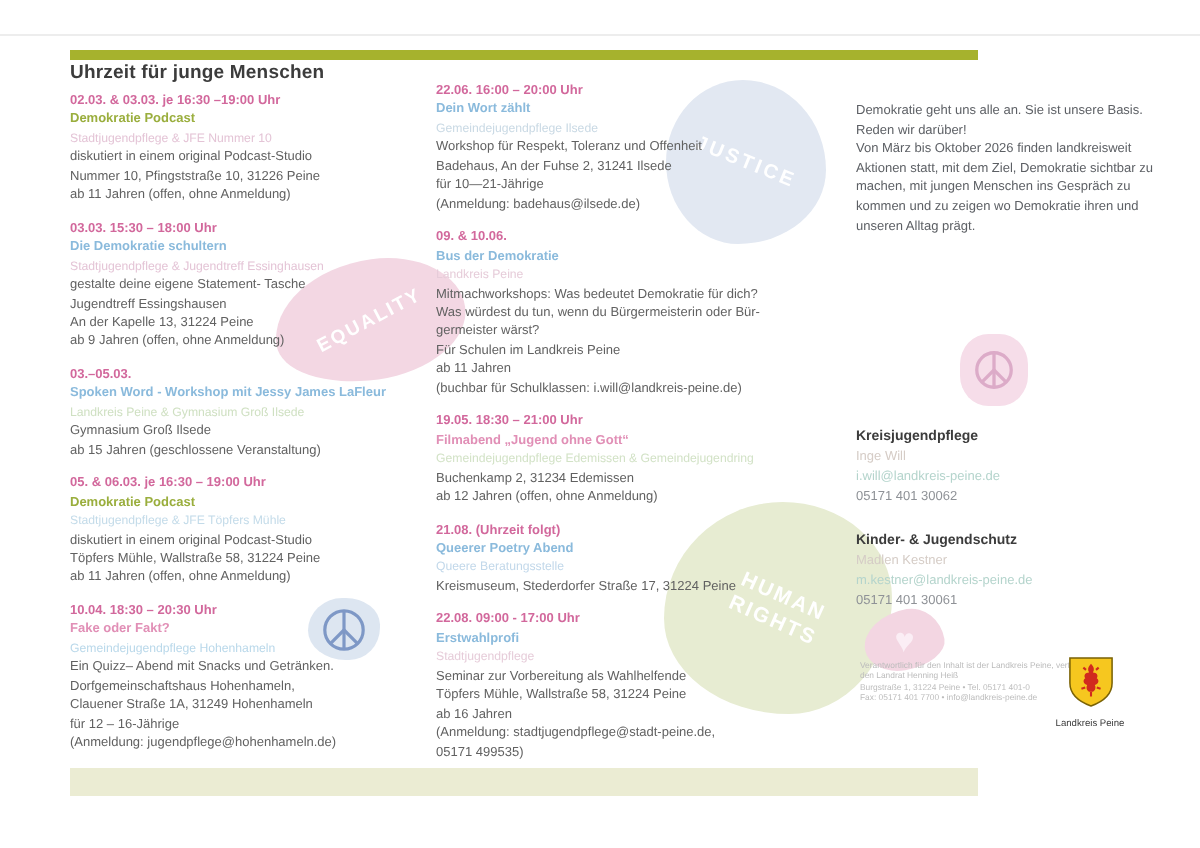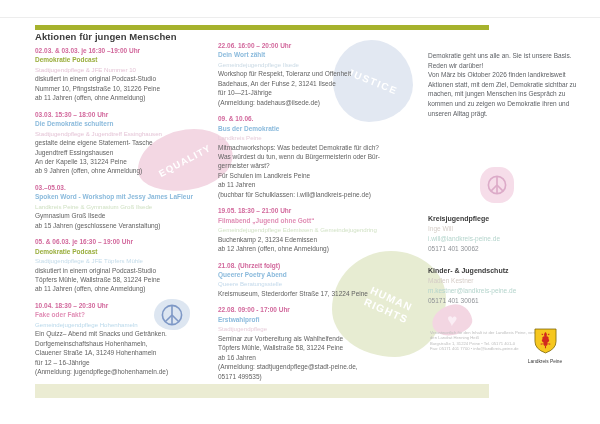--- a/index.html
+++ b/index.html
@@ -54,21 +54,21 @@
   .logo .crest{display:inline-block;}
   .logo .caption{font-size:4.8px;color:#3a3a3a;margin-top:1px;}
 </style>
 </head>
 <body>
 
 <div class="page">
 
   <div class="top-edge"></div>
   <div class="bar-top" style="background: rgb(166, 178, 45);"></div>
-  <div class="page-title">Aktionen für jungen Menschen</div>
+  <div class="page-title">Uhrzeit für junge Menschen</div>
 
   <div class="wm wm-equality" style="background: rgb(243, 215, 227);">
     <span>EQUALITY</span>
   </div>
   <div class="wm wm-justice" style="background: rgb(226, 232, 242);">
     <span>JUSTICE</span>
   </div>
   <div class="wm wm-human" style="background: rgb(231, 236, 210);">
     <span>HUMAN RIGHTS</span>
   </div>

